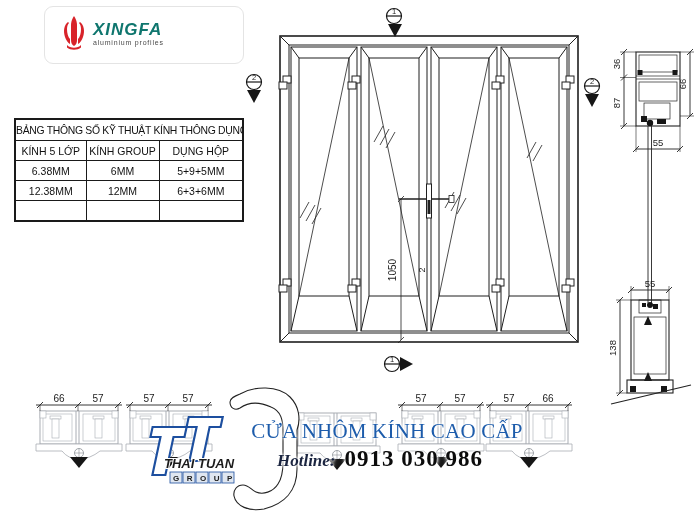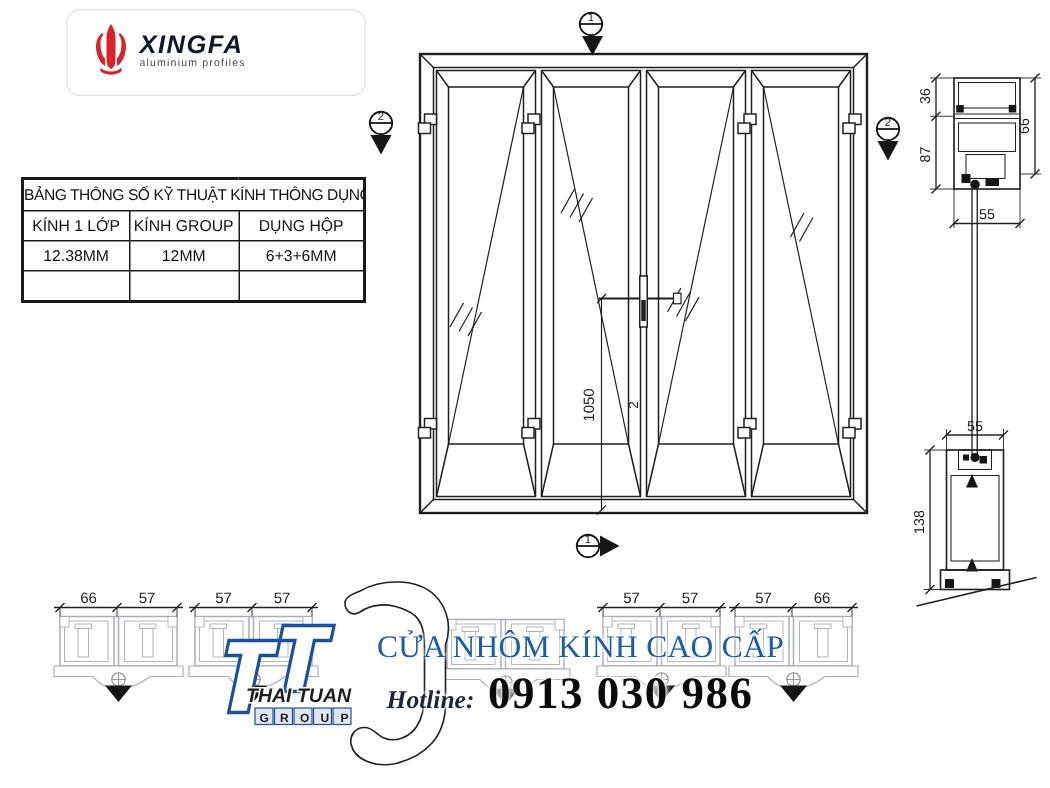--- a/index.html
+++ b/index.html
@@ -6,21 +6,21 @@
   .canvas{position:relative;width:700px;height:525px;background:#fff;overflow:hidden;
           font-family:"Liberation Sans","DejaVu Sans",sans-serif;}
   .draw{position:absolute;left:0;top:0;z-index:1;}
   svg text{font-family:"Liberation Sans","DejaVu Sans",sans-serif;fill:#1c1c1c;}
 
   
   .logo-frame{position:absolute;left:44px;top:6px;width:198px;height:56px;
               border:1px solid #e4e4e4;border-radius:9px;z-index:2;}
   .brand{position:absolute;left:62px;top:16px;display:flex;align-items:center;z-index:3;}
   .brand-text{margin-left:7px;}
-  .brand-name{font-size:17px;font-weight:bold;font-style:italic;color:#0f172a;letter-spacing:1px;line-height:17px;}
+  .brand-name{font-size:17px;font-weight:bold;font-style:italic;color:#0f766e;letter-spacing:1px;line-height:17px;}
   .brand-tag{font-size:7px;color:#4a4a4a;letter-spacing:0.8px;margin-top:1px;}
 
   
   .spec-table{position:absolute;left:14px;top:118px;width:228px;z-index:2;
               border-collapse:collapse;table-layout:fixed;background:#fff;
               border:2px solid #1a1a1a;}
   .spec-table td{border:1.2px solid #1a1a1a;font-size:10.5px;color:#111;text-align:center;
                  padding:0;height:19px;white-space:nowrap;overflow:hidden;}
   .spec-table .t-title{font-size:10.4px;letter-spacing:-0.3px;height:20px;}
 
@@ -31,21 +31,21 @@
   .banner-title{position:absolute;left:234px;top:419px;width:306px;z-index:4;text-align:center;
                 font-family:"Liberation Serif","DejaVu Serif",serif;font-weight:normal;font-size:21px;
                 color:#1d5cab;white-space:nowrap;letter-spacing:0.2px;
                 text-shadow:0 0 3px #fff,0 0 3px #fff,0 0 5px #fff;}
   .hotline{position:absolute;left:240px;top:446px;width:280px;z-index:4;display:flex;
            justify-content:center;align-items:baseline;gap:9px;
            text-shadow:0 0 3px #fff,0 0 3px #fff,0 0 5px #fff;}
   .hotline-label{font-family:"Liberation Serif","DejaVu Serif",serif;font-style:italic;font-weight:bold;
                  font-size:17px;color:#1b2540;text-align:center;}
   .hotline-phone{font-family:"Liberation Serif","DejaVu Serif",serif;font-weight:bold;
-                 font-size:30px;color:#0b0b0b;letter-spacing:1px;}
+                 font-size:23px;color:#0b0b0b;letter-spacing:1px;}
 </style>
 </head>
 <body>
 
 <div class="canvas">
 
   <svg class="draw" width="700" height="525" viewBox="0 0 700 525">
     <defs>
       <g id="hinge" stroke="#222" stroke-width="1" fill="#fff">
         <rect x="0" y="0" width="8" height="7"></rect>
@@ -349,23 +349,28 @@
     <colgroup>
         <col style="width:71px">
         <col style="width:73px">
         <col style="width:84px">
       </colgroup>
     <tbody>
         <tr>
           <td colspan="3" class="t-title">BẢNG THÔNG SỐ KỸ THUẬT KÍNH THÔNG DỤNG</td>
         </tr>
     <tr>
-      <td>KÍNH 1 LỚP</td>
+      <td>KÍNH 5 LỚP</td>
       <td>KÍNH GROUP</td>
       <td>DỤNG HỘP</td>
+    </tr>
+    <tr>
+      <td>6.38MM</td>
+      <td>6MM</td>
+      <td>5+9+5MM</td>
     </tr>
     <tr>
       <td>12.38MM</td>
       <td>12MM</td>
       <td>6+3+6MM</td>
     </tr>
     <tr>
       <td></td>
       <td></td>
       <td></td>

